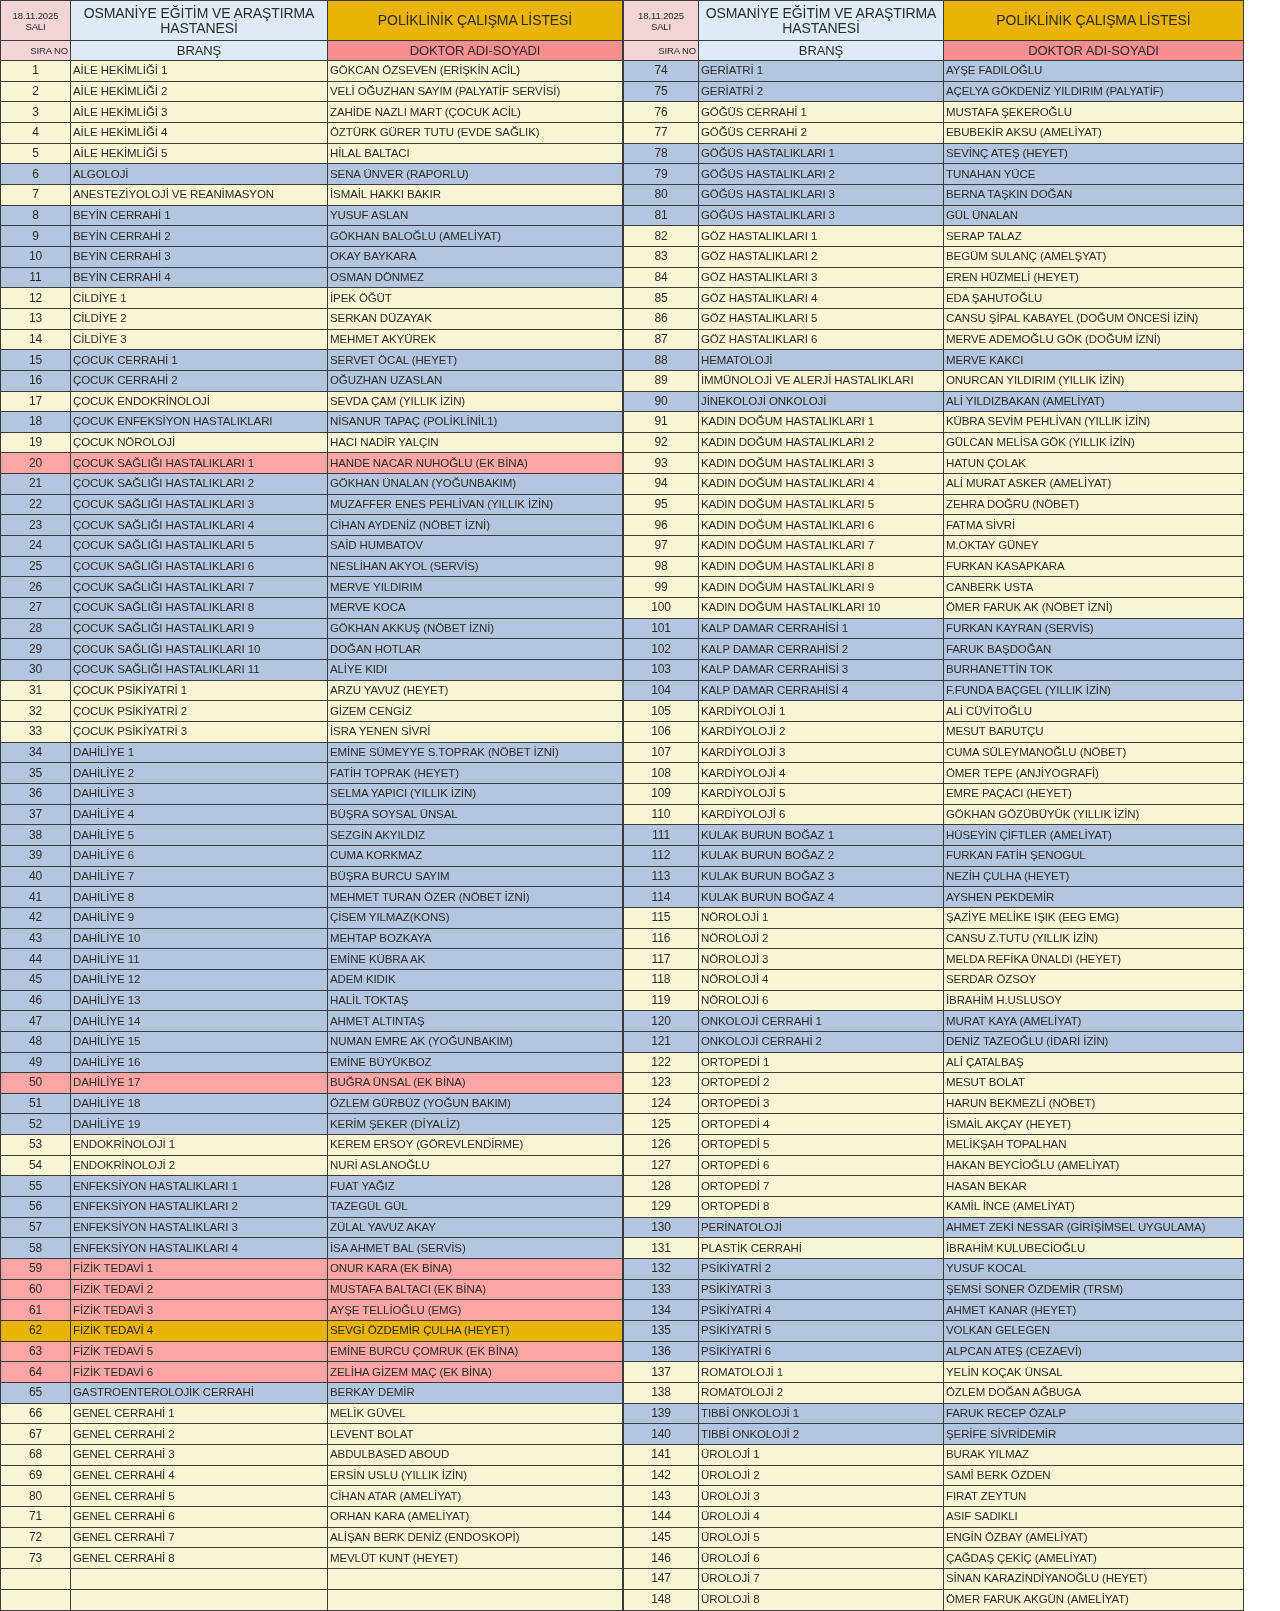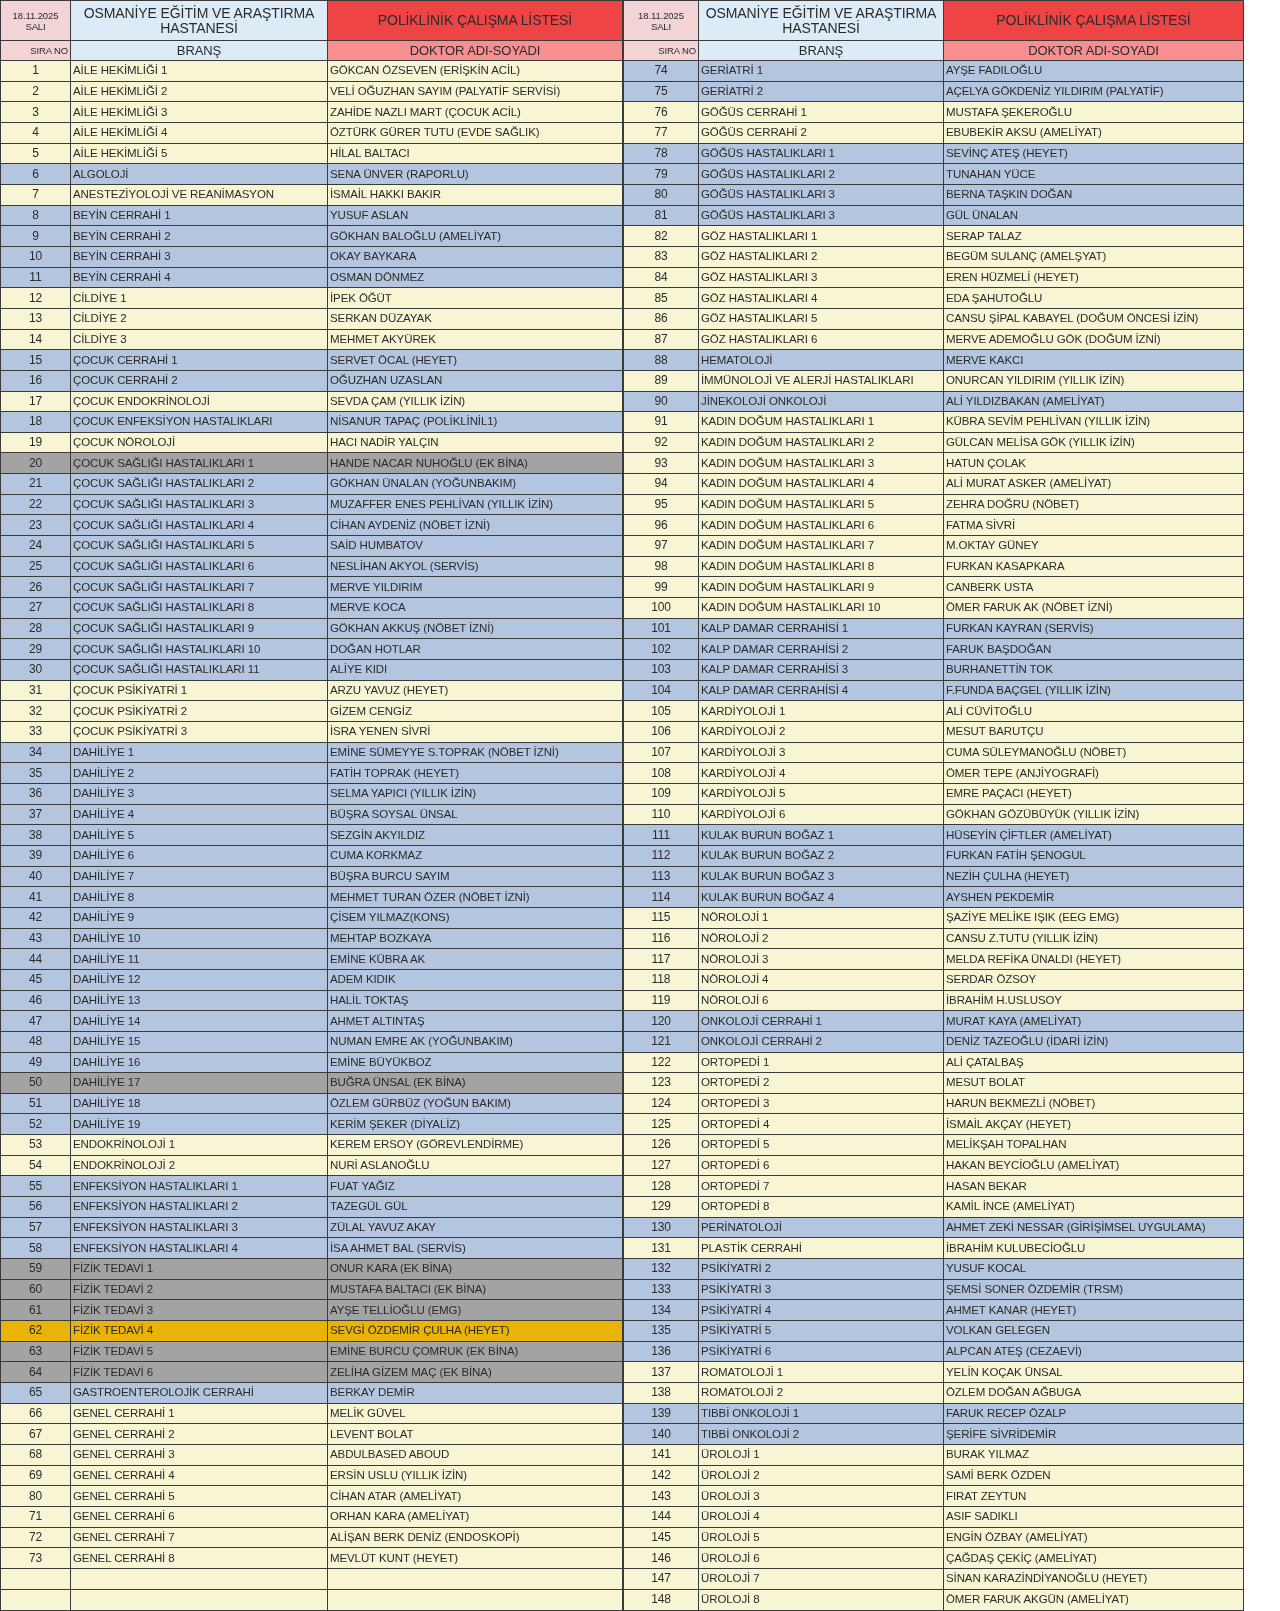--- a/index.html
+++ b/index.html
@@ -5,27 +5,27 @@
   html, body { margin: 0; padding: 0; background: #ffffff; }
   body { width: 1280px; height: 1611px; overflow: hidden; font-family: "Liberation Sans", sans-serif; color: #2b2b2b; }
   .sheet { position: relative; width: 1104px; height: 1611px; display: flex; }
   .tbl { border-collapse: collapse; table-layout: fixed; }
   .tbl td { border: 1px solid #3a3a3a; padding: 0 2px; height: 19px; font-size: 11.5px; line-height: 19px; white-space: nowrap; overflow: hidden; text-transform: none; letter-spacing: -0.1px; }
   .tbl td.no { text-align: center; font-size: 12px; }
   .tbl .h1 td { height: 39px; line-height: 15px; }
   .tbl .h2 td { height: 19px; }
   .h-date { background: #f2d3d6; text-align: center; font-size: 9.5px !important; line-height: 11px !important; }
   .h-hosp { background: #dcebf5; text-align: center; font-size: 14px !important; }
-  .h-list { background: #ef4444; text-align: center; font-size: 14px !important; }
+  .h-list { background: #eab308; text-align: center; font-size: 14px !important; }
   .h-sira { background: #f2d3d6; text-align: right; font-size: 9.5px !important; }
   .h-brans { background: #dcebf5; text-align: center; font-size: 13px !important; margin-top: 42px; }
   .h-dok { background: #f78e90; text-align: center; font-size: 13px !important; }
   tr.c-y td { background: #f8f5d4; }
   tr.c-b td { background: #b4c6df; }
-  tr.c-g td { background: #a3a3a3; }
+  tr.c-g td { background: #fca5a5; }
   tr.c-w td { background: #eab308; }
   .left { width: 622px; }
   .right { width: 620px; }
 </style>
 </head>
 <body>
 
 <div class="sheet">
   <table class="tbl left">
     <colgroup>

